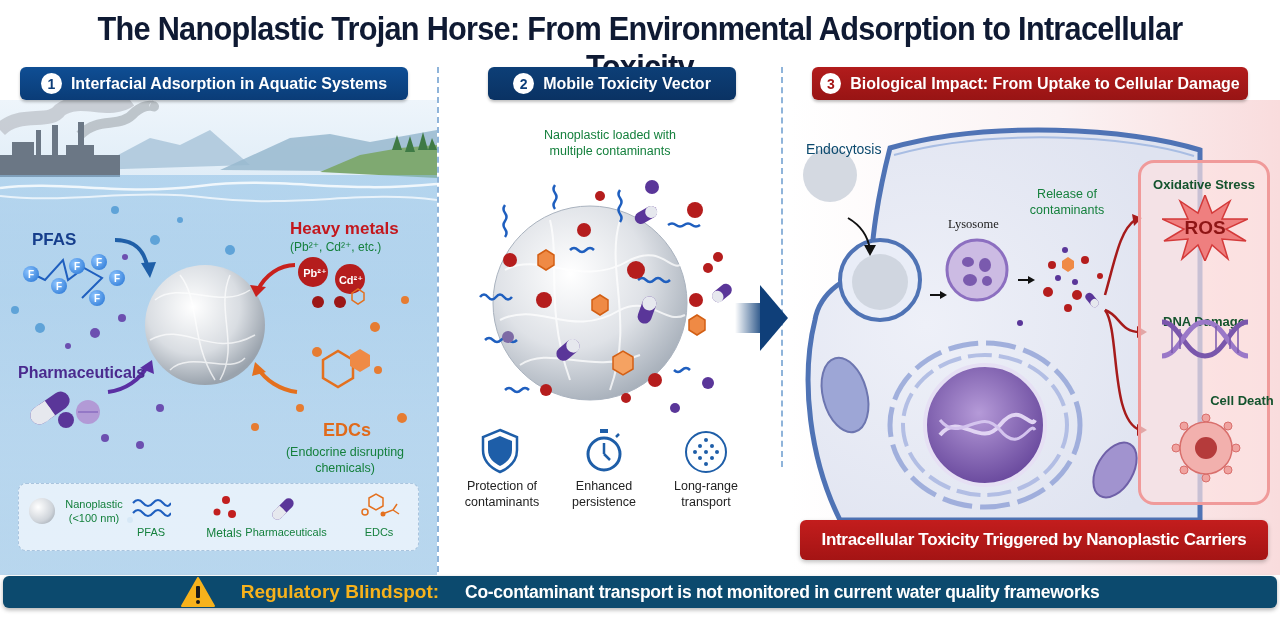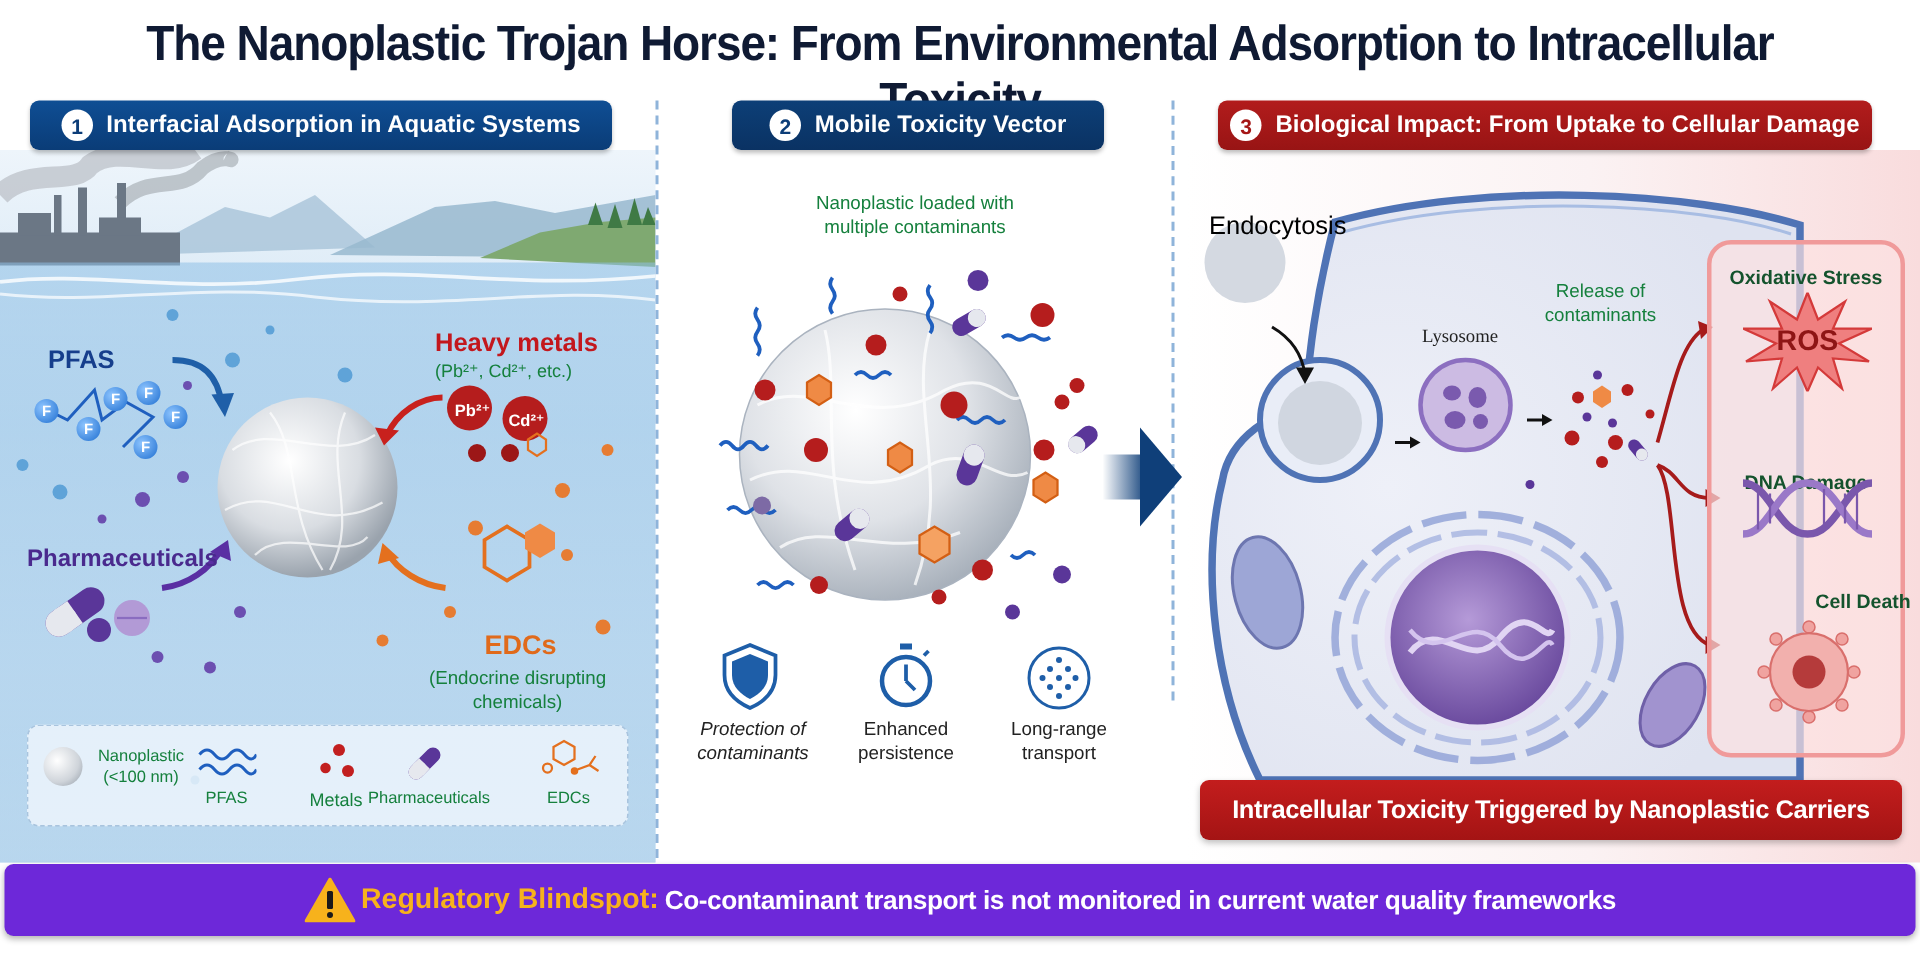--- a/index.html
+++ b/index.html
@@ -38,22 +38,22 @@
   .label-small { font-size: 12px; color: #15803d; text-align: center; line-height: 1.25; }
   .lbl-blue { color: #163e8c; font-weight: bold; font-size: 17px; }
   .lbl-red { color: #c3171d; font-weight: bold; font-size: 17px; }
   .lbl-purple { color: #4a2a8e; font-weight: bold; font-size: 16px; }
   .lbl-orange { color: #e06a1b; font-weight: bold; font-size: 18px; }
   .legend {
     left: 18px; top: 483px; width: 401px; height: 68px;
     border: 1.5px dashed #a9c4de; border-radius: 8px; background: rgba(236,244,251,0.85);
   }
   .bottom-banner {
-    left: 3px; top: 576px; width: 1274px; height: 48px; border-radius: 6px;
-    background: #6d28d9; display: flex; align-items: center; justify-content: center; gap: 4px;
+    left: 3px; top: 576px; width: 1274px; height: 32px; border-radius: 6px;
+    background: #0c4a6e; display: flex; align-items: center; justify-content: center; gap: 26px;
     box-shadow: 0 2px 4px rgba(0,0,0,0.3);
   }
   .bottom-banner .rb { color: #f7b21c; font-weight: bold; font-size: 19px; }
   .bottom-banner .msg { color: #ffffff; font-size: 17.5px; font-weight: bold; letter-spacing: -0.3px; }
   .red-banner {
     left: 800px; top: 520px; width: 468px; height: 40px; border-radius: 6px;
     background: linear-gradient(180deg, #c31d1d, #a41414); color: #fff; font-weight: bold; font-size: 17px;
     display: flex; align-items: center; justify-content: center; letter-spacing: -0.3px;
     box-shadow: 0 2px 4px rgba(0,0,0,0.25);
   }
@@ -329,21 +329,21 @@
   </g>
 
   <rect x="275" y="123" width="30" height="30" fill="url(#arrowGrad)"></rect>
   <polygon points="300,105 328,138 300,171" fill="#0f3f79"></polygon>
 </svg>
 
 <svg class="abs" style="left:480px;top:428px;" width="40" height="46">
   <path d="M20,2 L37,9 L37,22 C37,33 29,40 20,44 C11,40 3,33 3,22 L3,9 Z" stroke="#1e5ea8" stroke-width="2.5" fill="none"></path>
   <path d="M20,8 L32,13 L32,22 C32,30 26,35 20,38 C14,35 8,30 8,22 L8,13 Z" fill="#1e5ea8"></path>
 </svg>
-<div class="abs feat-label" style="left:452px;top:478px;font-style:italic;">
+<div class="abs feat-label" style="left:452px;top:478px;">
   <div>Protection of</div>
   <div>contaminants</div>
 </div>
 
 <svg class="abs" style="left:584px;top:428px;" width="40" height="46">
   <rect x="16" y="1" width="8" height="4" fill="#1e5ea8"></rect>
   <line x1="32" y1="9" x2="35" y2="6" stroke="#1e5ea8" stroke-width="2.5"></line>
   <circle cx="20" cy="26" r="16" stroke="#1e5ea8" stroke-width="3" fill="none"></circle>
   <path d="M20,26 L20,15 M20,26 L26,32" stroke="#1e5ea8" stroke-width="2.5" fill="none"></path>
 </svg>
@@ -471,21 +471,21 @@
       <circle cx="58" cy="58" r="4"></circle>
       <circle cx="36" cy="66" r="4"></circle>
       <circle cx="14" cy="58" r="4"></circle>
       <circle cx="6" cy="36" r="4"></circle>
       <circle cx="14" cy="14" r="4"></circle>
   </g>
   <circle cx="36" cy="36" r="26" fill="#f2b0ad" stroke="#d96f6c" stroke-width="1.5"></circle>
   <circle cx="36" cy="36" r="11" fill="#b53b3b"></circle>
 </svg>
 
-<div class="abs abs" style="left:806px;top:141px;font-size:17px;color:#000000;">Endocytosis</div>
+<div class="abs abs" style="left:806px;top:141px;font-size:14px;color:#0c4a6e;">Endocytosis</div>
 <div class="abs" style="left:948px;top:217px;font-size:12.5px;color:#222;font-family:Liberation Serif, serif;">Lysosome</div>
 <div class="abs label-small" style="left:1022px;top:187px;width:90px;font-size:12.5px;">
   <div>Release of</div>
   <div>contaminants</div>
 </div>
 
 <div class="abs section-header red-header" style="left:812px;top:67px;width:436px;">
   <span class="num">3</span>
   <span>Biological Impact: From Uptake to Cellular Damage</span>
 </div>

